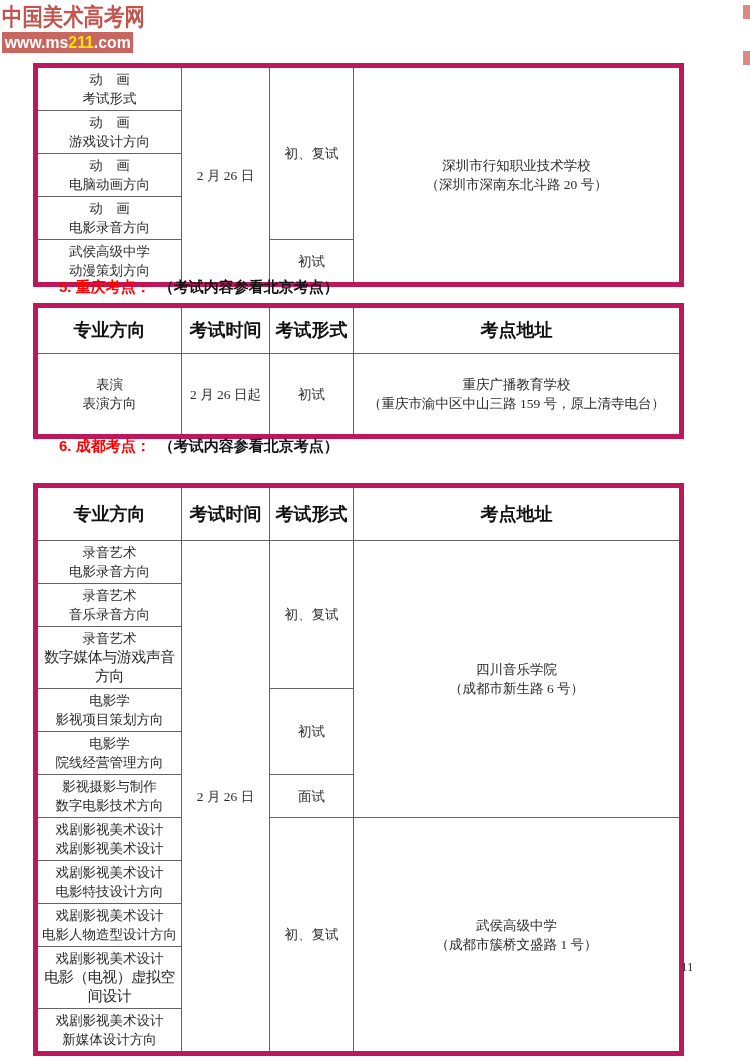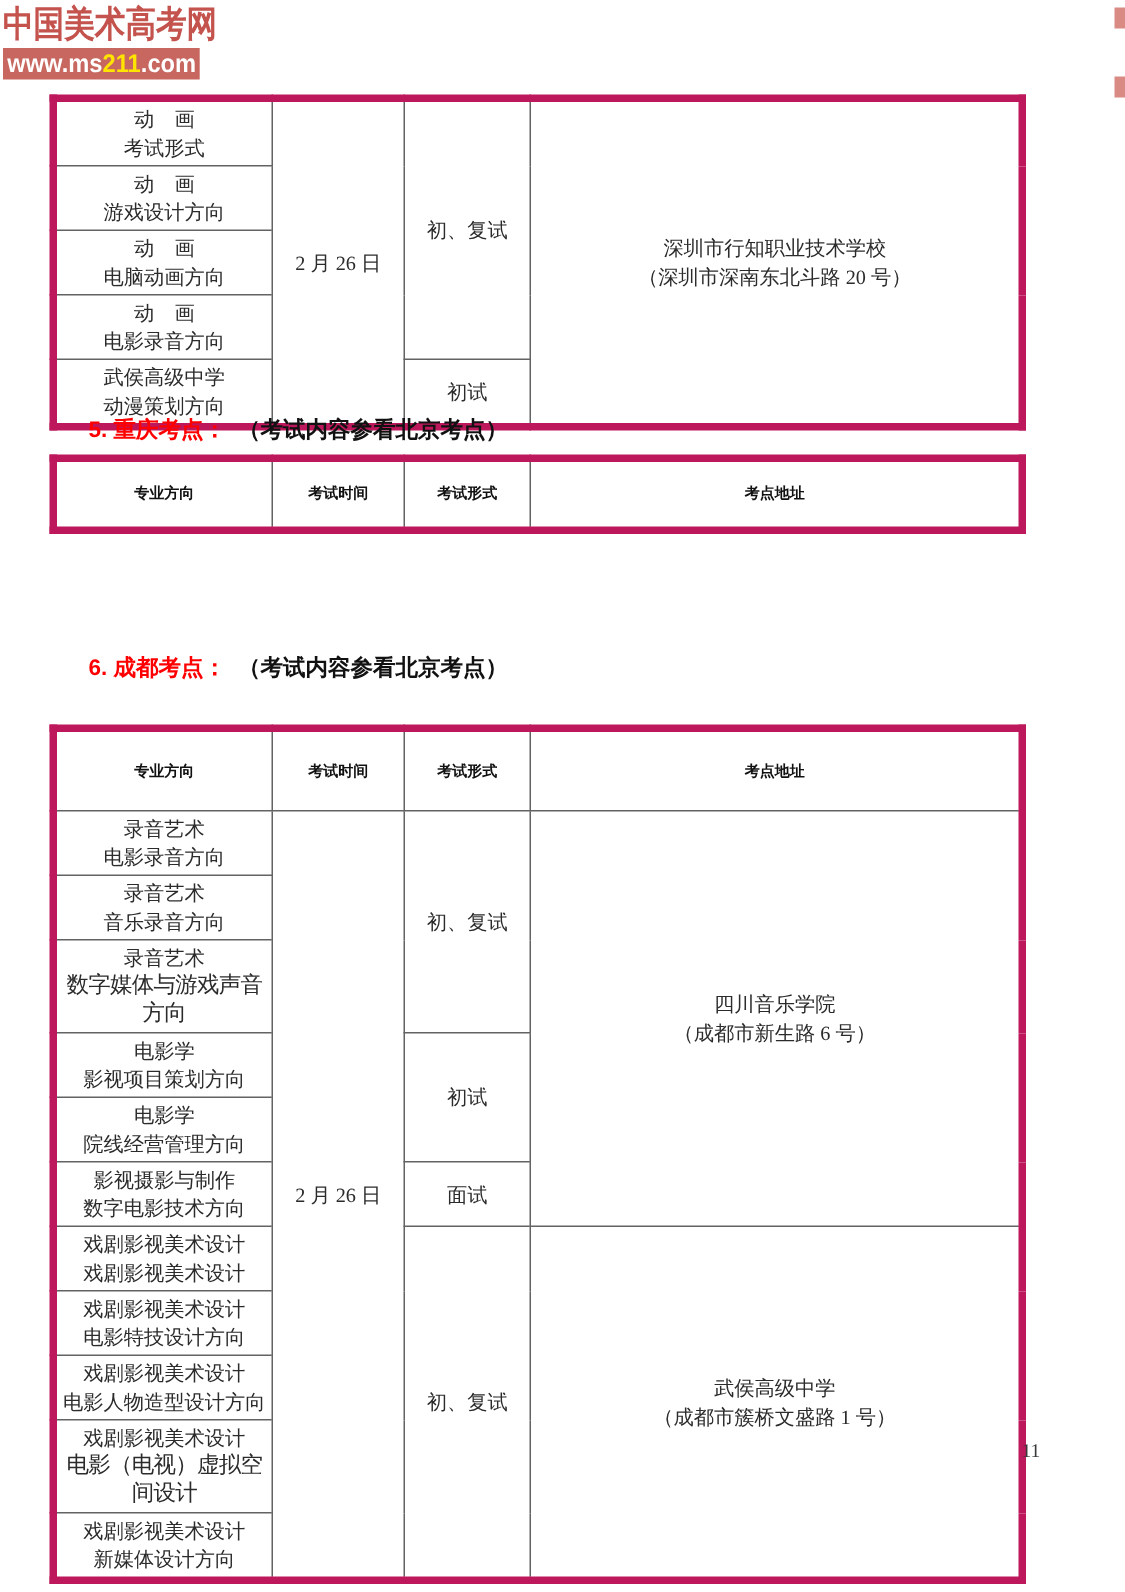--- a/index.html
+++ b/index.html
@@ -40,21 +40,21 @@
   table.grid{
     position:absolute;left:33px;border-collapse:collapse;table-layout:fixed;
     border:5px solid #be185d;
   }
   table.grid td{
     border:1px solid #636363;text-align:center;vertical-align:middle;
     font-size:13.5px;line-height:19px;padding:2px 3px;
   }
   table.grid td.hdr{
     font-family:"Liberation Sans","DejaVu Sans",sans-serif;
-    font-weight:bold;font-size:10px;color:#111;
+    font-weight:bold;font-size:18px;color:#111;
   }
   td .l2.small{font-size:15px;letter-spacing:-0.5px;}
   
   .page-number{
     position:absolute;left:681px;top:959px;font-size:13px;color:#3a3a3a;
   }
 </style>
 </head>
 <body>
 
@@ -125,20 +125,32 @@
       <col style="width:84px">
       <col style="width:328px">
     </colgroup>
   <tbody>
       <tr style="height:48px">
     <td class="hdr">专业方向</td>
     <td class="hdr">考试时间</td>
     <td class="hdr">考试形式</td>
     <td class="hdr">考点地址</td>
   </tr>
+  <tr style="height:83px">
+    <td>
+          <div class="l1">表演</div>
+          <div class="l2">表演方向</div>
+        </td>
+    <td>2 月 26 日起</td>
+    <td>初试</td>
+    <td>
+          <div>重庆广播教育学校</div>
+          <div>（重庆市渝中区中山三路 159 号，原上清寺电台）</div>
+        </td>
+  </tr>
 </tbody>
   </table>
 
 <div class="section-heading" style="top:436px;text-align:right;">
   <span class="red">6. 成都考点：</span><span class="note">（考试内容参看北京考点）</span>
 </div>
 
 <table class="grid" style="top:483px;">
   <colgroup>
       <col style="width:146px">

